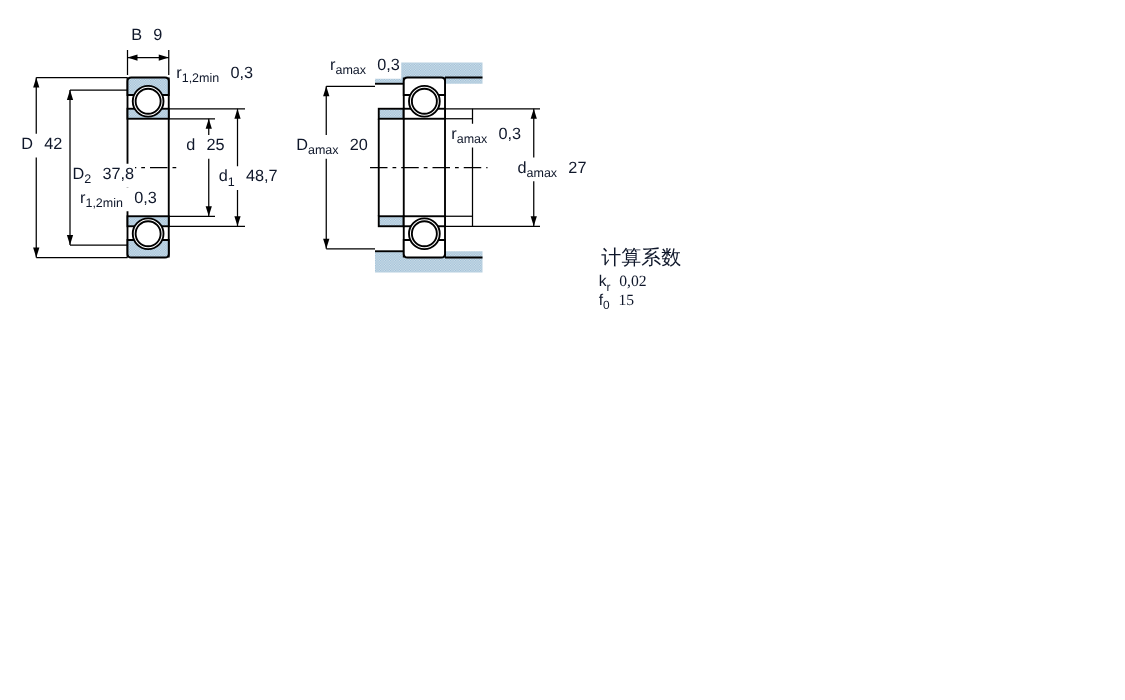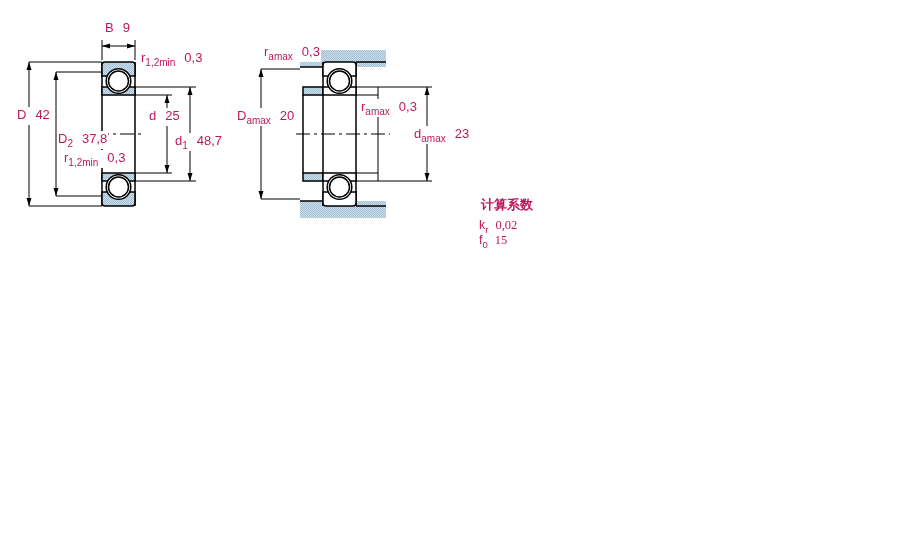--- a/index.html
+++ b/index.html
@@ -1,23 +1,23 @@
 <!DOCTYPE html>
 <html><head>
 <meta charset="utf-8">
 <style>
   html,body{margin:0;padding:0;background:#fff;}
   #canvas{position:relative;width:882px;height:560px;background:#fff;overflow:hidden;
-          font-family:"Liberation Sans", sans-serif;color:#be185d;}
+          font-family:"Liberation Sans", sans-serif;color:#0f172a;}
   #linework{position:absolute;left:0;top:0;}
   .dim{position:absolute;background:#fff;white-space:nowrap;font-size:13px;line-height:15px;
        padding:0 1px;}
   .dim .sb{font-size:10px;line-height:10px;}
   .dim .val{margin-left:9px;}
-  .factors-title{position:absolute;font-size:13px;font-weight:bold;white-space:nowrap;}
+  .factors-title{position:absolute;font-size:16px;font-weight:normal;white-space:nowrap;}
   .factor{position:absolute;font-size:12.5px;line-height:15px;white-space:nowrap;}
   .factor .sb{font-size:9.5px;}
   .factor .val{margin-left:7px;font-family:Liberation Serif, serif;}
 </style>
 </head>
 <body>
 
 <div id="canvas">
 
   <svg id="linework" width="900" height="560" viewBox="0 0 900 560">
@@ -154,21 +154,21 @@
   <div class="dim" style="left:263px;top:44px">
     <span class="sym">r</span><sub class="sb">amax</sub><span class="val">0,3</span>
   </div>
   <div class="dim" style="left:236px;top:108px">
     <span class="sym">D</span><sub class="sb">amax</sub><span class="val">20</span>
   </div>
   <div class="dim" style="left:360px;top:99px">
     <span class="sym">r</span><sub class="sb">amax</sub><span class="val">0,3</span>
   </div>
   <div class="dim" style="left:413px;top:126px">
-    <span class="sym">d</span><sub class="sb">amax</sub><span class="val">23</span>
+    <span class="sym">d</span><sub class="sb">amax</sub><span class="val">27</span>
   </div>
 
   <div class="factors-title" style="left:481px;top:196px">计算系数</div>
   <div class="factor" style="left:479px;top:218px">
     <span class="sym">k</span><sub class="sb">r</sub><span class="val">0,02</span>
   </div>
   <div class="factor" style="left:479px;top:233px">
     <span class="sym">f</span><sub class="sb">0</sub><span class="val">15</span>
   </div>
 

